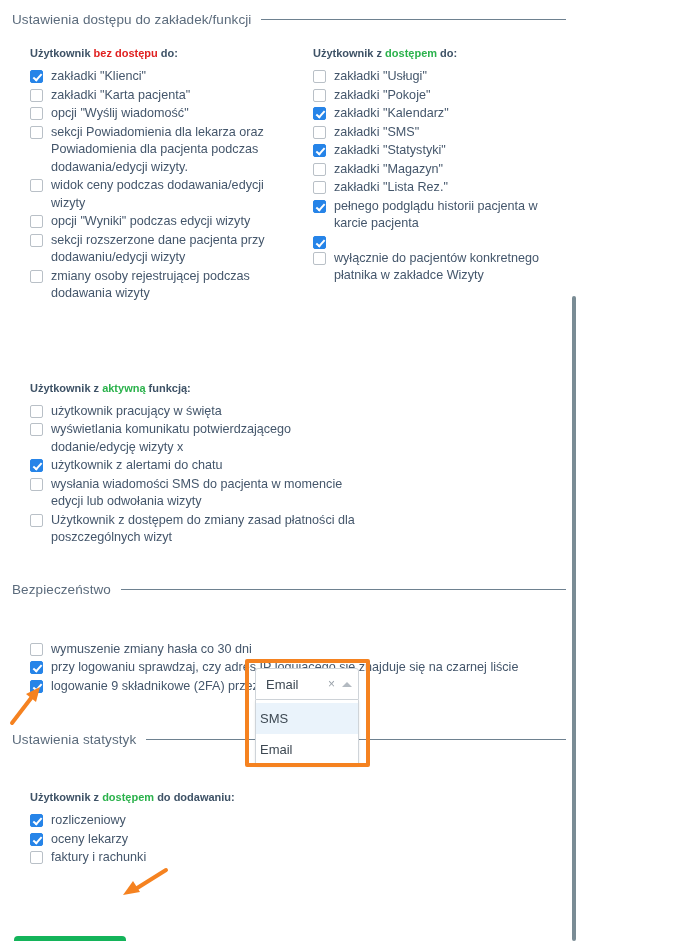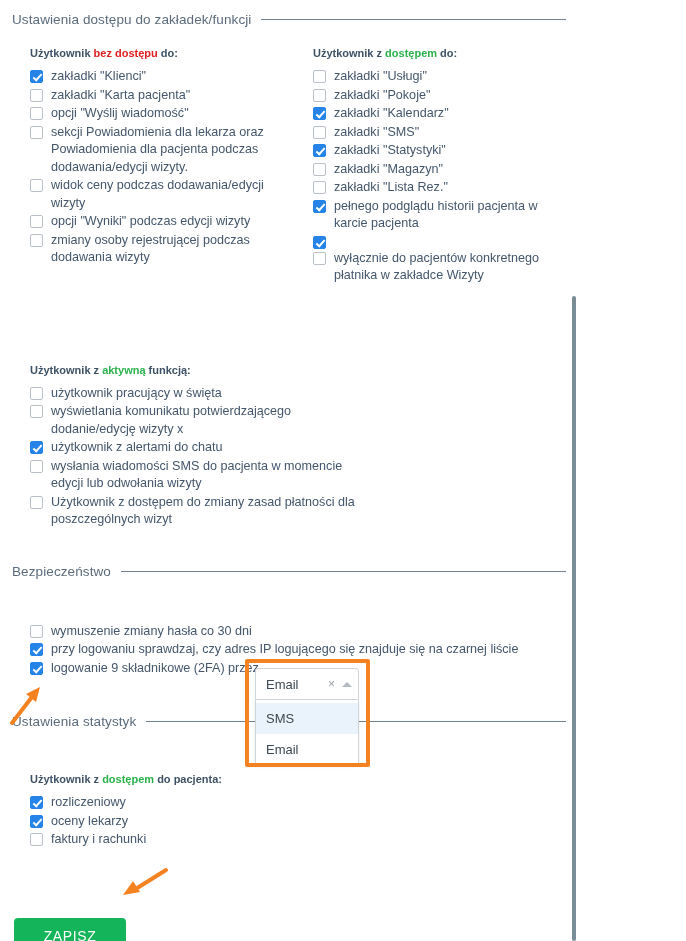--- a/index.html
+++ b/index.html
@@ -167,21 +167,21 @@
     border: 1px solid #cfd4d9;
     border-top: none;
     border-radius: 0 0 3px 3px;
     z-index: 2;
     padding-top: 3px;
     box-shadow: 0 1px 3px rgba(0,0,0,.08);
   }
   .select-opt {
     font-size: 13px;
     color: #3d4852;
-    padding: 8px 10px;
+    padding: 8px 4px;
     cursor: pointer;
   }
   .select-opt.hl { background: #eaf3fb; }
 
   
   .arrow { position: absolute; z-index: 30; pointer-events: none; }
   #arrow-2fa { left: 6px; top: 685px; }
   #arrow-save { left: 118px; top: 866px; }
 
   
@@ -245,20 +245,24 @@
           <div class="cb-row">
             <span class="cb"></span>
             <span class="cb-label">widok ceny podczas dodawania/edycji wizyty</span>
           </div>
           <div class="cb-row">
             <span class="cb"></span>
             <span class="cb-label">opcji "Wyniki" podczas edycji wizyty</span>
           </div>
           <div class="cb-row">
             <span class="cb"></span>
+            <span class="cb-label">sekcji rozszerzone dane pacjenta przy dodawaniu/edycji wizyty</span>
+          </div>
+          <div class="cb-row">
+            <span class="cb"></span>
             <span class="cb-label">zmiany osoby rejestrującej podczas dodawania wizyty</span>
           </div>
         </div>
     </div>
 
     <div class="col right">
       <div class="group-label">
         <span>Użytkownik z </span><span class="green">dostępem</span><span> do:</span>
       </div>
       <div class="cb-list" id="access-right-list">
@@ -369,21 +373,21 @@
 
   <div class="section-head">
     <span class="title">Ustawienia statystyk</span>
     <span class="rule"></span>
   </div>
 
   <div class="spacer-md"></div>
 
   <div class="section-body">
     <div class="group-label">
-      <span>Użytkownik z </span><span class="green">dostępem</span><span> do pacjenta:</span>
+      <span>Użytkownik z </span><span class="green">dostępem</span><span> do dodawaniu:</span>
     </div>
     <div class="cb-list" id="stats-list">
         <div class="cb-row">
           <span class="cb on"></span>
           <span class="cb-label">rozliczeniowy</span>
         </div>
         <div class="cb-row">
           <span class="cb on"></span>
           <span class="cb-label">oceny lekarzy</span>
         </div>

